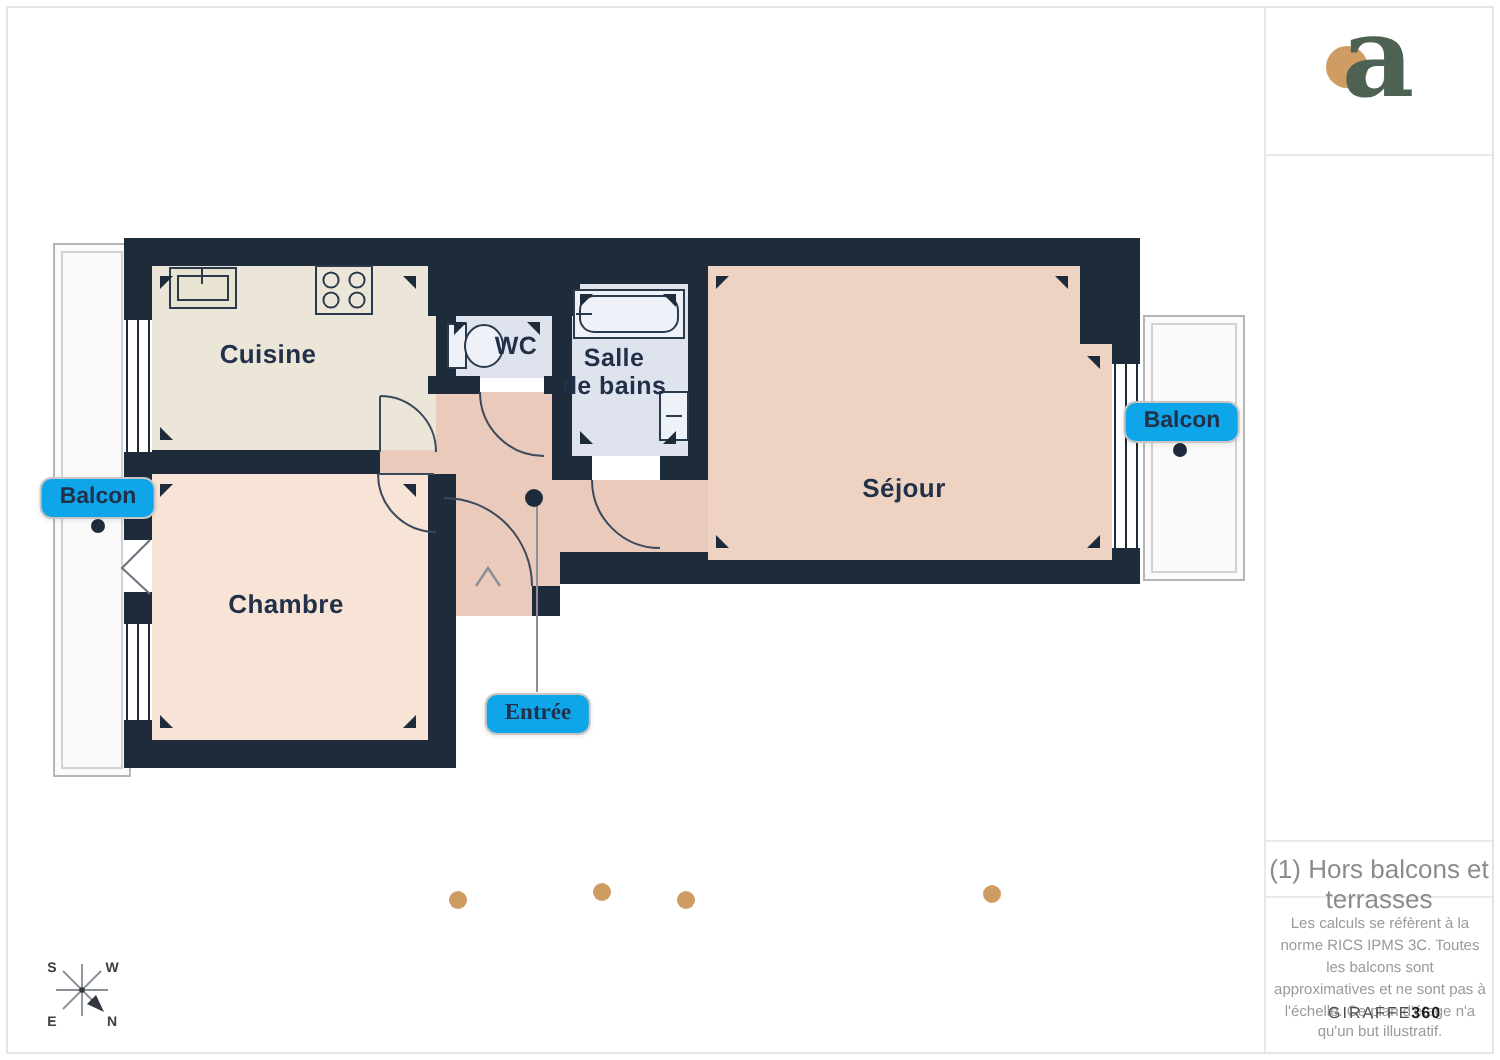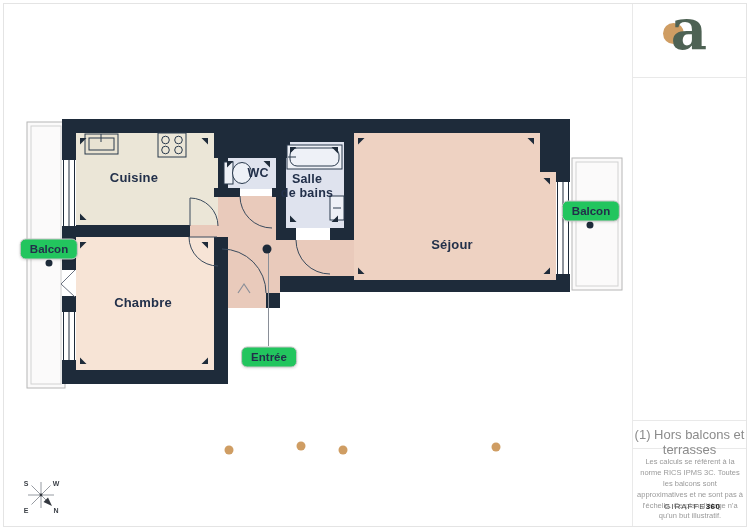--- a/index.html
+++ b/index.html
@@ -7,21 +7,21 @@
         font-family:"Liberation Sans","DejaVu Sans",sans-serif;}
   .page-frame{position:absolute;left:3px;top:3px;width:742px;height:522px;
               border:1px solid #e4e4e4;pointer-events:none;}
   
   #plan-svg{position:absolute;left:0;top:0;}
   .room-label{position:absolute;transform:translate(-50%,-50%);
               font-weight:bold;font-size:13px;color:#22304a;letter-spacing:.2px;
               white-space:nowrap;text-align:center;}
   .room-label.small{font-size:12.5px;}
   .room-label.two-line{white-space:normal;line-height:1.12;width:70px;}
-  .tag{position:absolute;transform:translate(-50%,-50%);background:#22c55e;
+  .tag{position:absolute;transform:translate(-50%,-50%);background:#0ea5e9;
        border:1px solid #c6c6c6;border-radius:6px;padding:3px 9px 4px;
        font-weight:bold;font-size:11.5px;color:#22304a;white-space:nowrap;
        box-shadow:0 1px 2px rgba(0,0,0,.08);}
   .cam-dot{position:absolute;width:9px;height:9px;border-radius:50%;
            background:#cf9d63;transform:translate(-50%,-50%);}
   
   .sidebar-divider-v{position:absolute;left:632px;top:4px;width:1px;height:522px;background:#e9e9e9;}
   .hr{position:absolute;left:633px;width:113px;height:1px;background:#e9e9e9;}
   .logo-wrap{position:absolute;left:632px;top:4px;width:114px;height:73px;}
   .logo-dot{position:absolute;left:31px;top:19px;width:21px;height:21px;border-radius:50%;background:#cf9d63;}
@@ -171,21 +171,21 @@
   <div class="room-label small" style="left:258px;top:173px;">WC</div>
   <div class="room-label small two-line" style="left:307px;top:186px;">
     <span>Salle</span><br>
     <span>de bains</span>
   </div>
   <div class="room-label" style="left:452px;top:204px;margin-top:40px;">Séjour</div>
   <div class="room-label" style="left:143px;top:302px;">Chambre</div>
 
   <div class="tag" style="left:49px;top:249px;">Balcon</div>
   <div class="tag" style="left:591px;top:211px;">Balcon</div>
-  <div class="tag" style="left:269px;top:357px;">Entrée</div>
+  <div class="tag" style="left:269px;top:357px;font-family:Liberation Serif, serif;">Entrée</div>
 
   <div class="cam-dot" style="left:229px;top:450px;"></div>
   <div class="cam-dot" style="left:301px;top:446px;"></div>
   <div class="cam-dot" style="left:343px;top:450px;"></div>
   <div class="cam-dot" style="left:496px;top:447px;"></div>
 
   <svg id="compass-svg" width="46" height="46" viewBox="0 0 46 46">
     <g stroke="#8b9097" stroke-width="0.9">
       <path d="M23,10 V36 M10,23 H36 M13.5,13.5 L32.5,32.5 M32.5,13.5 L13.5,32.5"></path>
     </g>

